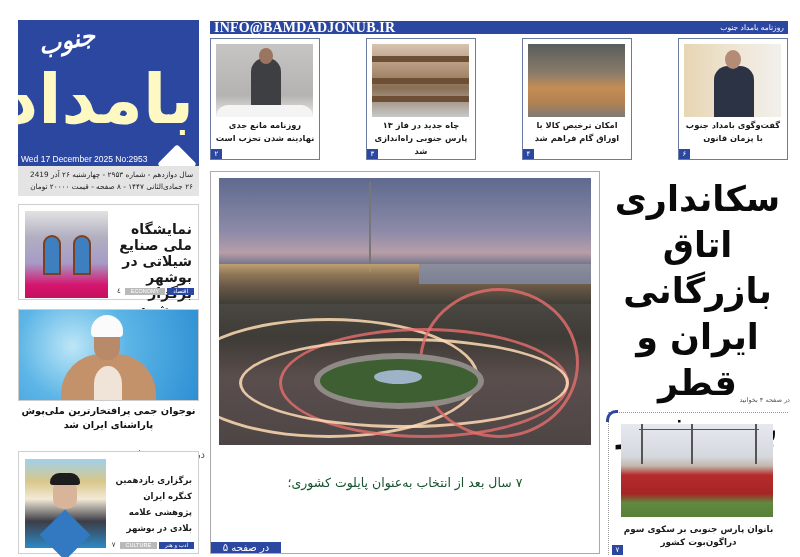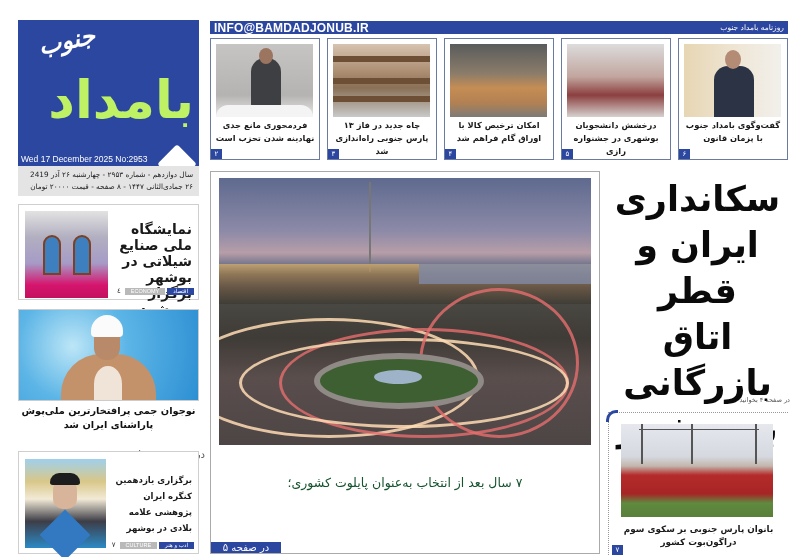--- a/index.html
+++ b/index.html
@@ -14,22 +14,22 @@
     background: #2c47a0;
     overflow: hidden;
   }
   .logo-jonub {
     position: absolute; left: 20px; top: 6px;
     color: #fff; font-family: "DejaVu Serif", serif; font-size: 24px; font-weight: bold;
     font-style: italic; transform: rotate(-12deg);
   }
   .logo-bamdad {
     position: absolute; left: 6px; top: 30px; width: 170px; height: 100px;
-    color: #bef264; font-family: "DejaVu Sans", sans-serif; font-weight: bold;
-    font-size: 52px; line-height: 100px; text-align: right; direction: rtl;
+    color: #fef9c3; font-family: "DejaVu Sans", sans-serif; font-weight: bold;
+    font-size: 68px; line-height: 100px; text-align: right; direction: rtl;
     letter-spacing: -2px;
   }
   .logo-date {
     position: absolute; left: 3px; bottom: 2px;
     color: #fff; font-family: "Liberation Sans", sans-serif; font-size: 8.5px;
   }
   .logo-notch {
     position: absolute; right: 8px; bottom: -12px; width: 28px; height: 28px;
     background: #fff; transform: rotate(45deg); border-radius: 3px;
   }
@@ -40,21 +40,21 @@
     font-size: 7.3px; line-height: 12px; color: #222;
   }
 
   
   .topbar {
     left: 210px; top: 21px; width: 578px; height: 13px;
     background: #2c47a0; color: #fff;
     display: flex; justify-content: space-between; align-items: center;
     padding: 0 4px;
   }
-  .topbar-email { font-family: Liberation Sans, sans-serif; font-weight: bold; font-size: 12px; letter-spacing: .2px; }
+  .topbar-email { font-family: Liberation Serif, serif; font-weight: bold; font-size: 14px; letter-spacing: .2px; }
   .topbar-title { font-size: 7.5px; direction: rtl; }
 
   
   .teasers { left: 210px; top: 38px; width: 578px; height: 122px; display: flex; flex-direction: row-reverse; justify-content: space-between; }
   .teaser {
     width: 110px; height: 122px; border: 1.5px solid #6b7aa0; position: relative;
     background: #fff;
   }
   .teaser .thumb { position: absolute; left: 5px; top: 5px; width: 97px; height: 73px; }
   .teaser .caption {
@@ -212,45 +212,40 @@
 <div class="abs teasers">
   <div class="teaser">
     <div class="thumb th-interview">
         <div class="fig"></div>
         <div class="head"></div>
       </div>
     <div class="caption">گفت‌وگوی بامداد جنوب با پزمان قانون</div>
     <div class="pnum">۶</div>
   </div>
   <div class="teaser">
-    <div class="thumb th-expo"></div>
-    <div class="caption">درخشش دانشجویان بوشهری در جشنواره رازی</div>
-    <div class="pnum">۵</div>
-  </div>
-  <div class="teaser">
     <div class="thumb th-warehouse"></div>
     <div class="caption">امکان ترخیص کالا با اوراق گام فراهم شد</div>
     <div class="pnum">۴</div>
   </div>
   <div class="teaser">
     <div class="thumb th-plant">
       <div class="beam" style="top:12px"></div>
         <div class="beam" style="top:34px"></div>
         <div class="beam" style="top:52px"></div>
     </div>
     <div class="caption">چاه جدید در فاز ۱۳ پارس جنوبی راه‌اندازی شد</div>
     <div class="pnum">۳</div>
   </div>
   <div class="teaser">
     <div class="thumb th-person">
         <div class="fig"></div>
         <div class="head"></div>
         <div class="desk"></div>
       </div>
-    <div class="caption">فردمحوری مانع جدی نهادینه شدن تحزب است</div>
+    <div class="caption">روزنامه مانع جدی نهادینه شدن تحزب است</div>
     <div class="pnum">۲</div>
   </div>
 </div>
 
 <div class="abs main-frame">
   <div class="main-photo">
     <div class="tower"></div>
     <div class="city"></div>
     <div class="sea"></div>
     <div class="trail" style="left:-40px;top:140px;width:300px;height:120px;"></div>
@@ -259,22 +254,22 @@
     <div class="trail red" style="left:200px;top:110px;width:160px;height:150px;"></div>
     <div class="roundabout"></div>
     <div class="fountain"></div>
   </div>
   <div class="main-kicker">۷ سال بعد از انتخاب به‌عنوان پایلوت کشوری؛</div>
   <div class="main-readmore">در صفحه ۵ بخوانید</div>
 </div>
 
 <div class="abs right-headline">
   <div>سکانداری</div>
+  <div>اتاق بازرگانی</div>
   <div>ایران و قطر</div>
-  <div>اتاق بازرگانی</div>
   <div>به بوشهر</div>
   <div>رسید</div>
 </div>
 <div class="abs right-readmore">در صفحه ۴ بخوانید</div>
 
 <div class="abs right-story">
   <div class="corner"></div>
   <div class="thumb">
     <div class="wire"></div>
     <div class="pole" style="left:20px"></div>

